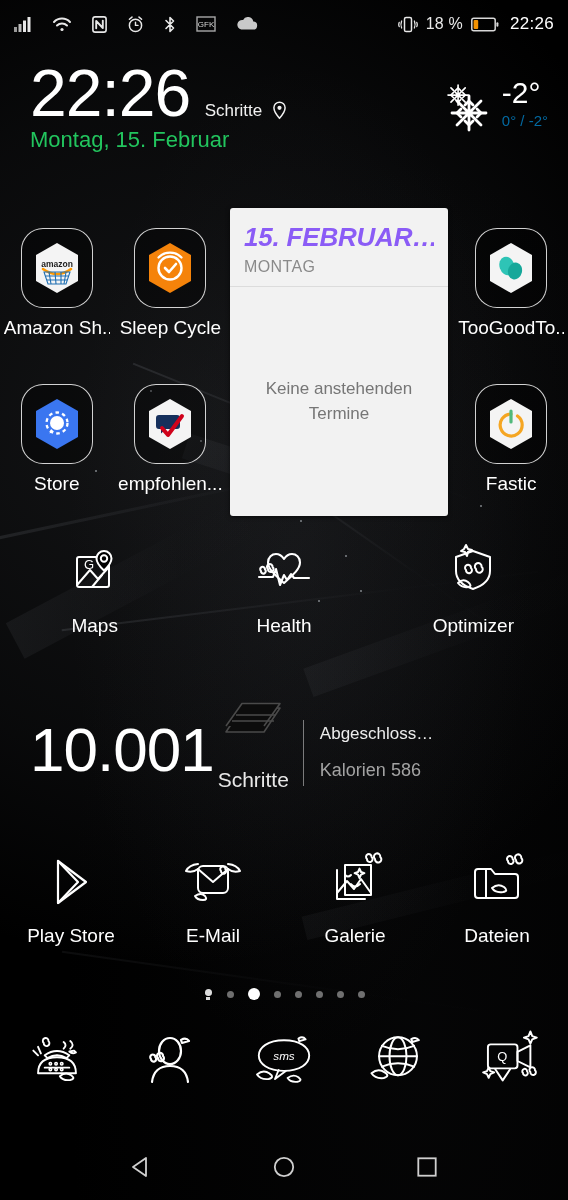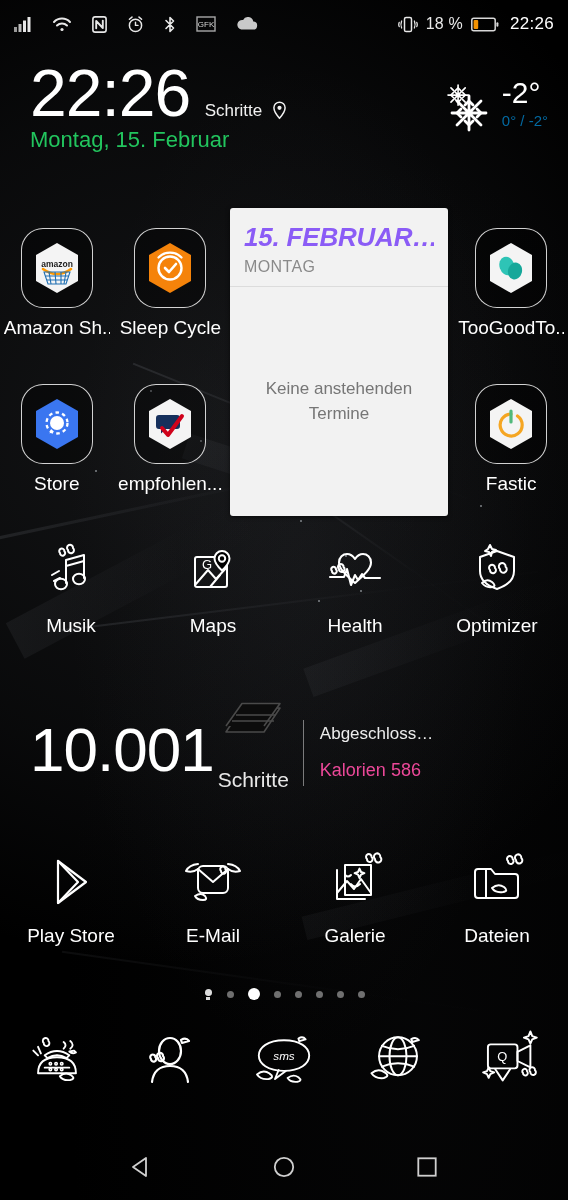--- a/index.html
+++ b/index.html
@@ -104,21 +104,21 @@
   #steps {
     position:absolute; left:0; right:0; top:690px; height:120px;
     display:flex; align-items:center; padding-left:30px;
   }
   #stepnum { font-size:62px; font-weight:200; letter-spacing:-1px; color:#fff; line-height:1; }
   #stepcol { display:flex; flex-direction:column; align-items:center; margin-left:4px; }
   #steplabel { font-size:21px; color:#e8e8e8; margin-top:26px;text-align:center; }
   #stepdivider { width:1px; height:66px; background:rgba(255,255,255,.45); margin:6px 16px 0 14px; }
   #stepright { display:flex; flex-direction:column; gap:16px; padding-top:4px; }
   #goal { font-size:17px; color:#ededed; white-space:nowrap; }
-  #cals { font-size:18px; color:#ec4899; white-space:nowrap; }
+  #cals { font-size:18px; color:#a3a3a3; white-space:nowrap; }
   
   #pager {
     position:absolute; left:0; right:0; top:988px;
     display:flex; align-items:center; justify-content:center; gap:14px;
   }
   .dot { width:7px; height:7px; border-radius:50%; background:rgba(200,200,200,.55); }
   .dot.active { width:12px; height:12px; background:#fff; }
   .dot.home { width:9px; height:11px; background:transparent; position:relative; }
   .dot.home::before {
     content:""; position:absolute; left:1px; top:0; width:7px; height:7px;
@@ -326,36 +326,20 @@
     <div id="calhead">
       <div id="caldate">15. FEBRUAR…</div>
       <div id="calday">MONTAG</div>
     </div>
     <div id="calbody">
       <div id="calempty">Keine anstehenden Termine</div>
     </div>
   </div>
 
   <div class="row" style="top:538px;">
-    <div class="cell">
-      <div class="line-icon">
-        <svg width="62" height="62" viewBox="0 0 62 62">
-          <g stroke="#ffffff" stroke-width="2" fill="none" stroke-linecap="round" stroke-linejoin="round">
-            <path d="M26 42 V19 L44 14 V37"></path>
-            <ellipse cx="21" cy="43" rx="6" ry="5.2"></ellipse>
-            <ellipse cx="39" cy="38" rx="6" ry="5.2"></ellipse>
-            <path d="M26 25 L44 20"></path>
-            <path d="M12 34 L19 30 M14 40 L20 37"></path>
-            <path d="M20 12 a2.6 2.6 0 1 1 4.4 -1.8 a2.6 2.6 0 1 1 -4.4 1.8 z"></path>
-            <path d="M28 9 a3 3 0 1 1 5 -2 a3 3 0 1 1 -5 2 z"></path>
-          </g>
-        </svg>
-      </div>
-      <div class="app-label">Musik</div>
-    </div>
     <div class="cell">
       <div class="line-icon">
         <svg width="62" height="62" viewBox="0 0 62 62">
           <g stroke="#ffffff" stroke-width="2" fill="none" stroke-linecap="round" stroke-linejoin="round">
             <rect x="13" y="16" width="32" height="30" rx="2"></rect>
             <path d="M13 44 L26 29 L34 38 L45 26"></path>
             <path d="M28 46 L38 34"></path>
             <text x="20" y="28" font-family="'Liberation Sans',sans-serif" font-size="13" fill="#ffffff" stroke="none">G</text>
             <path d="M40 10 a7.5 7.5 0 0 0 -7.5 7.5 c0 5 7.5 12 7.5 12 s7.5 -7 7.5 -12 a7.5 7.5 0 0 0 -7.5 -7.5 z" fill="#000"></path>
             <circle cx="40" cy="17.5" r="3.2"></circle>

